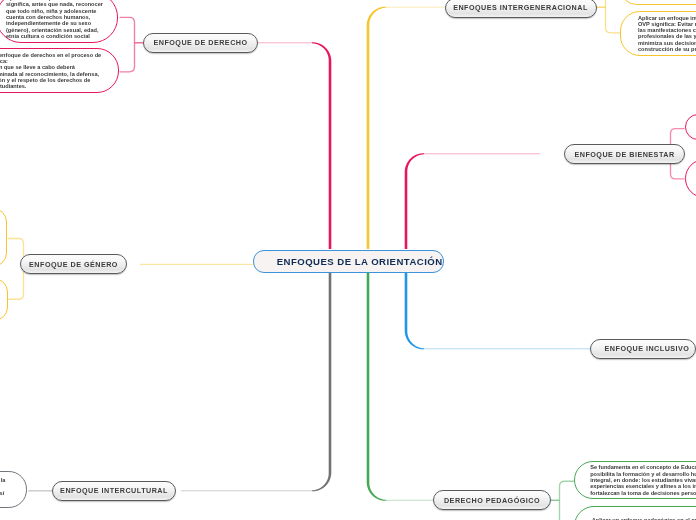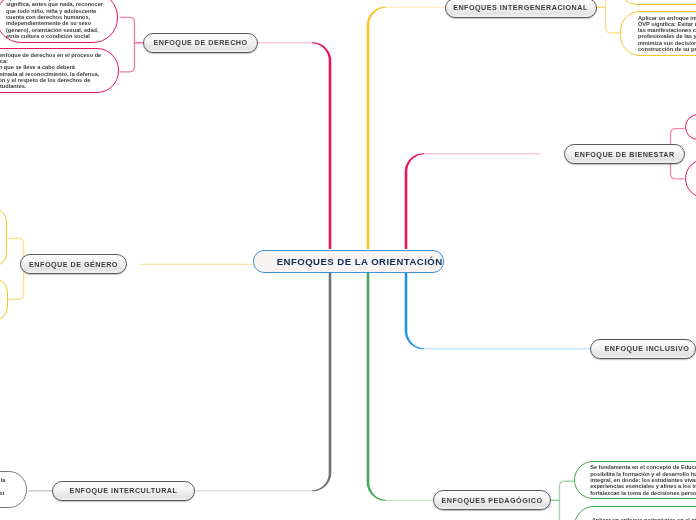--- a/index.html
+++ b/index.html
@@ -106,21 +106,21 @@
   <div class="node branch" style="left:444.5px;top:-2.2px;width:152px;">
     <span>ENFOQUES INTERGENERACIONAL</span>
   </div>
   <div class="node branch" style="left:540px;top:144px;width:121px;margin-left:24px;">
     <span>ENFOQUE DE BIENESTAR</span>
   </div>
   <div class="node branch" style="left:590px;top:338.5px;width:106px;padding-left:8px;">
     <span>ENFOQUE INCLUSIVO</span>
   </div>
   <div class="node branch" style="left:433px;top:490px;width:118px;">
-    <span>ENFOQUES PEDAGÓGICO</span>
+    <span>DERECHO PEDAGÓGICO</span>
   </div>
-  <div class="node branch" style="left:52px;top:480.5px;width:143px;">
+  <div class="node branch" style="left:52px;top:480.5px;width:124px;">
     <span>ENFOQUE INTERCULTURAL</span>
   </div>
   <div class="node branch" style="left:20px;top:254px;width:107px;">
     <span>ENFOQUE DE GÉNERO</span>
   </div>
 </div>
 
 </body></html>

